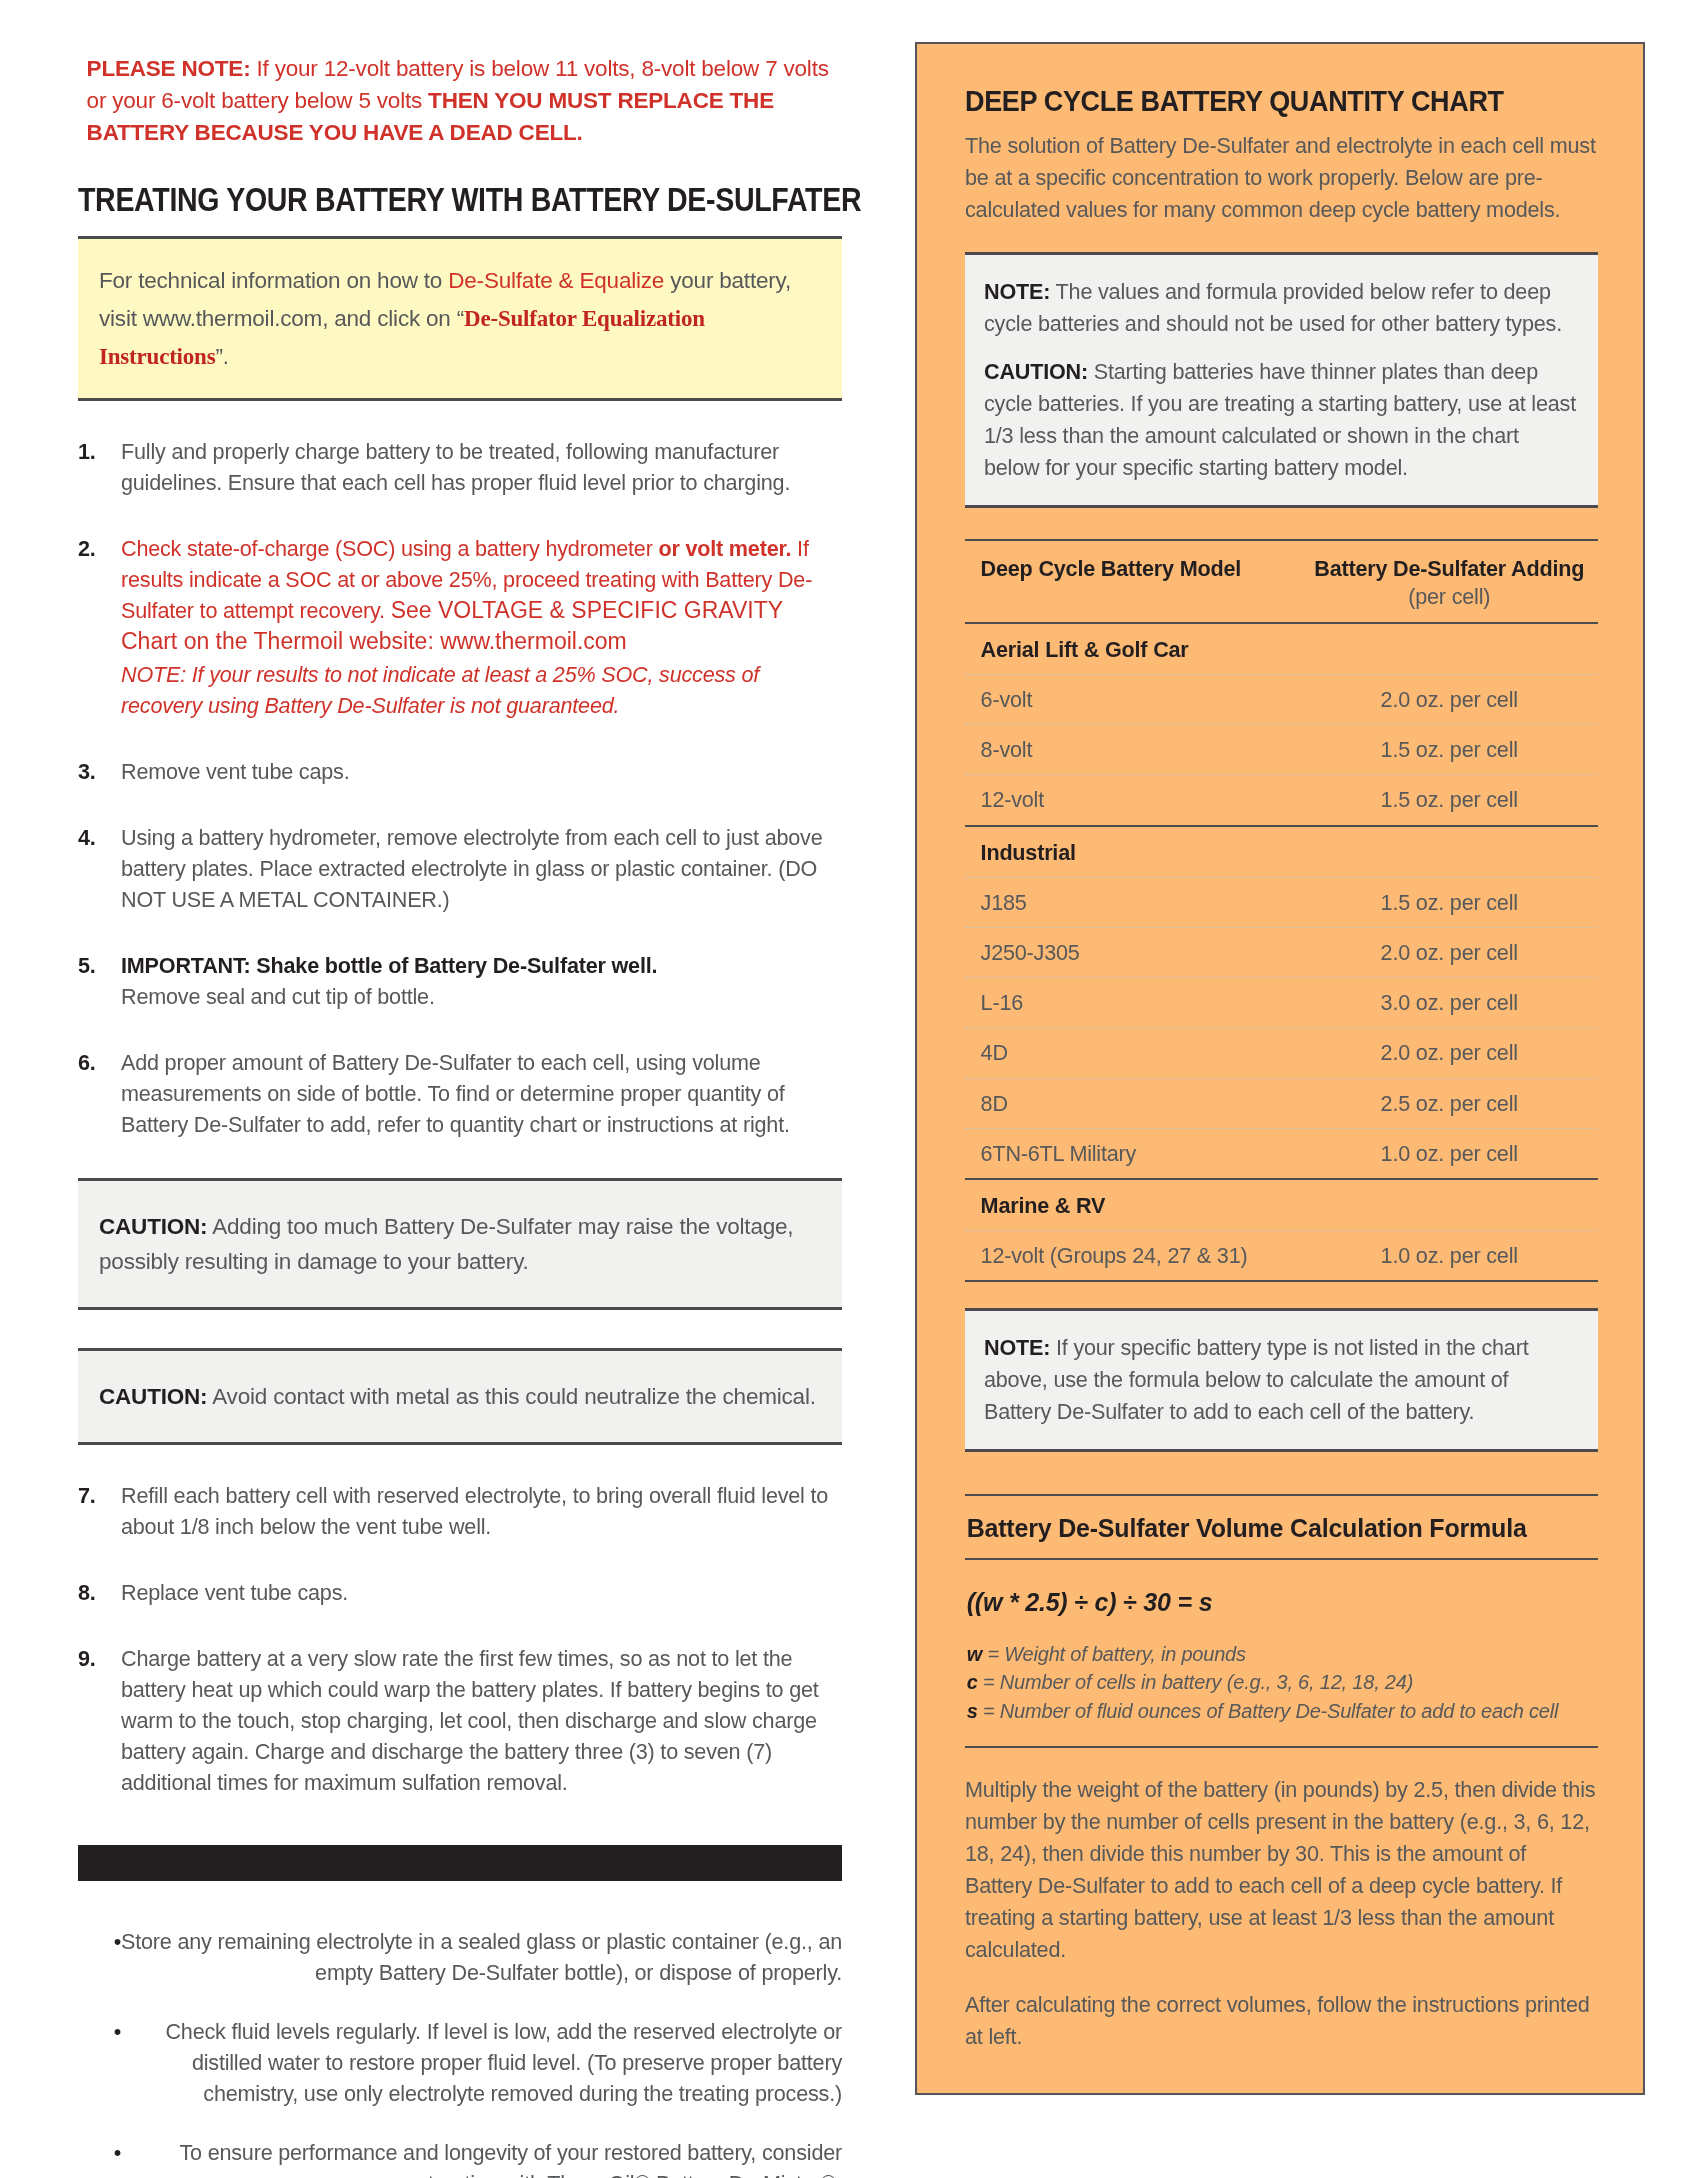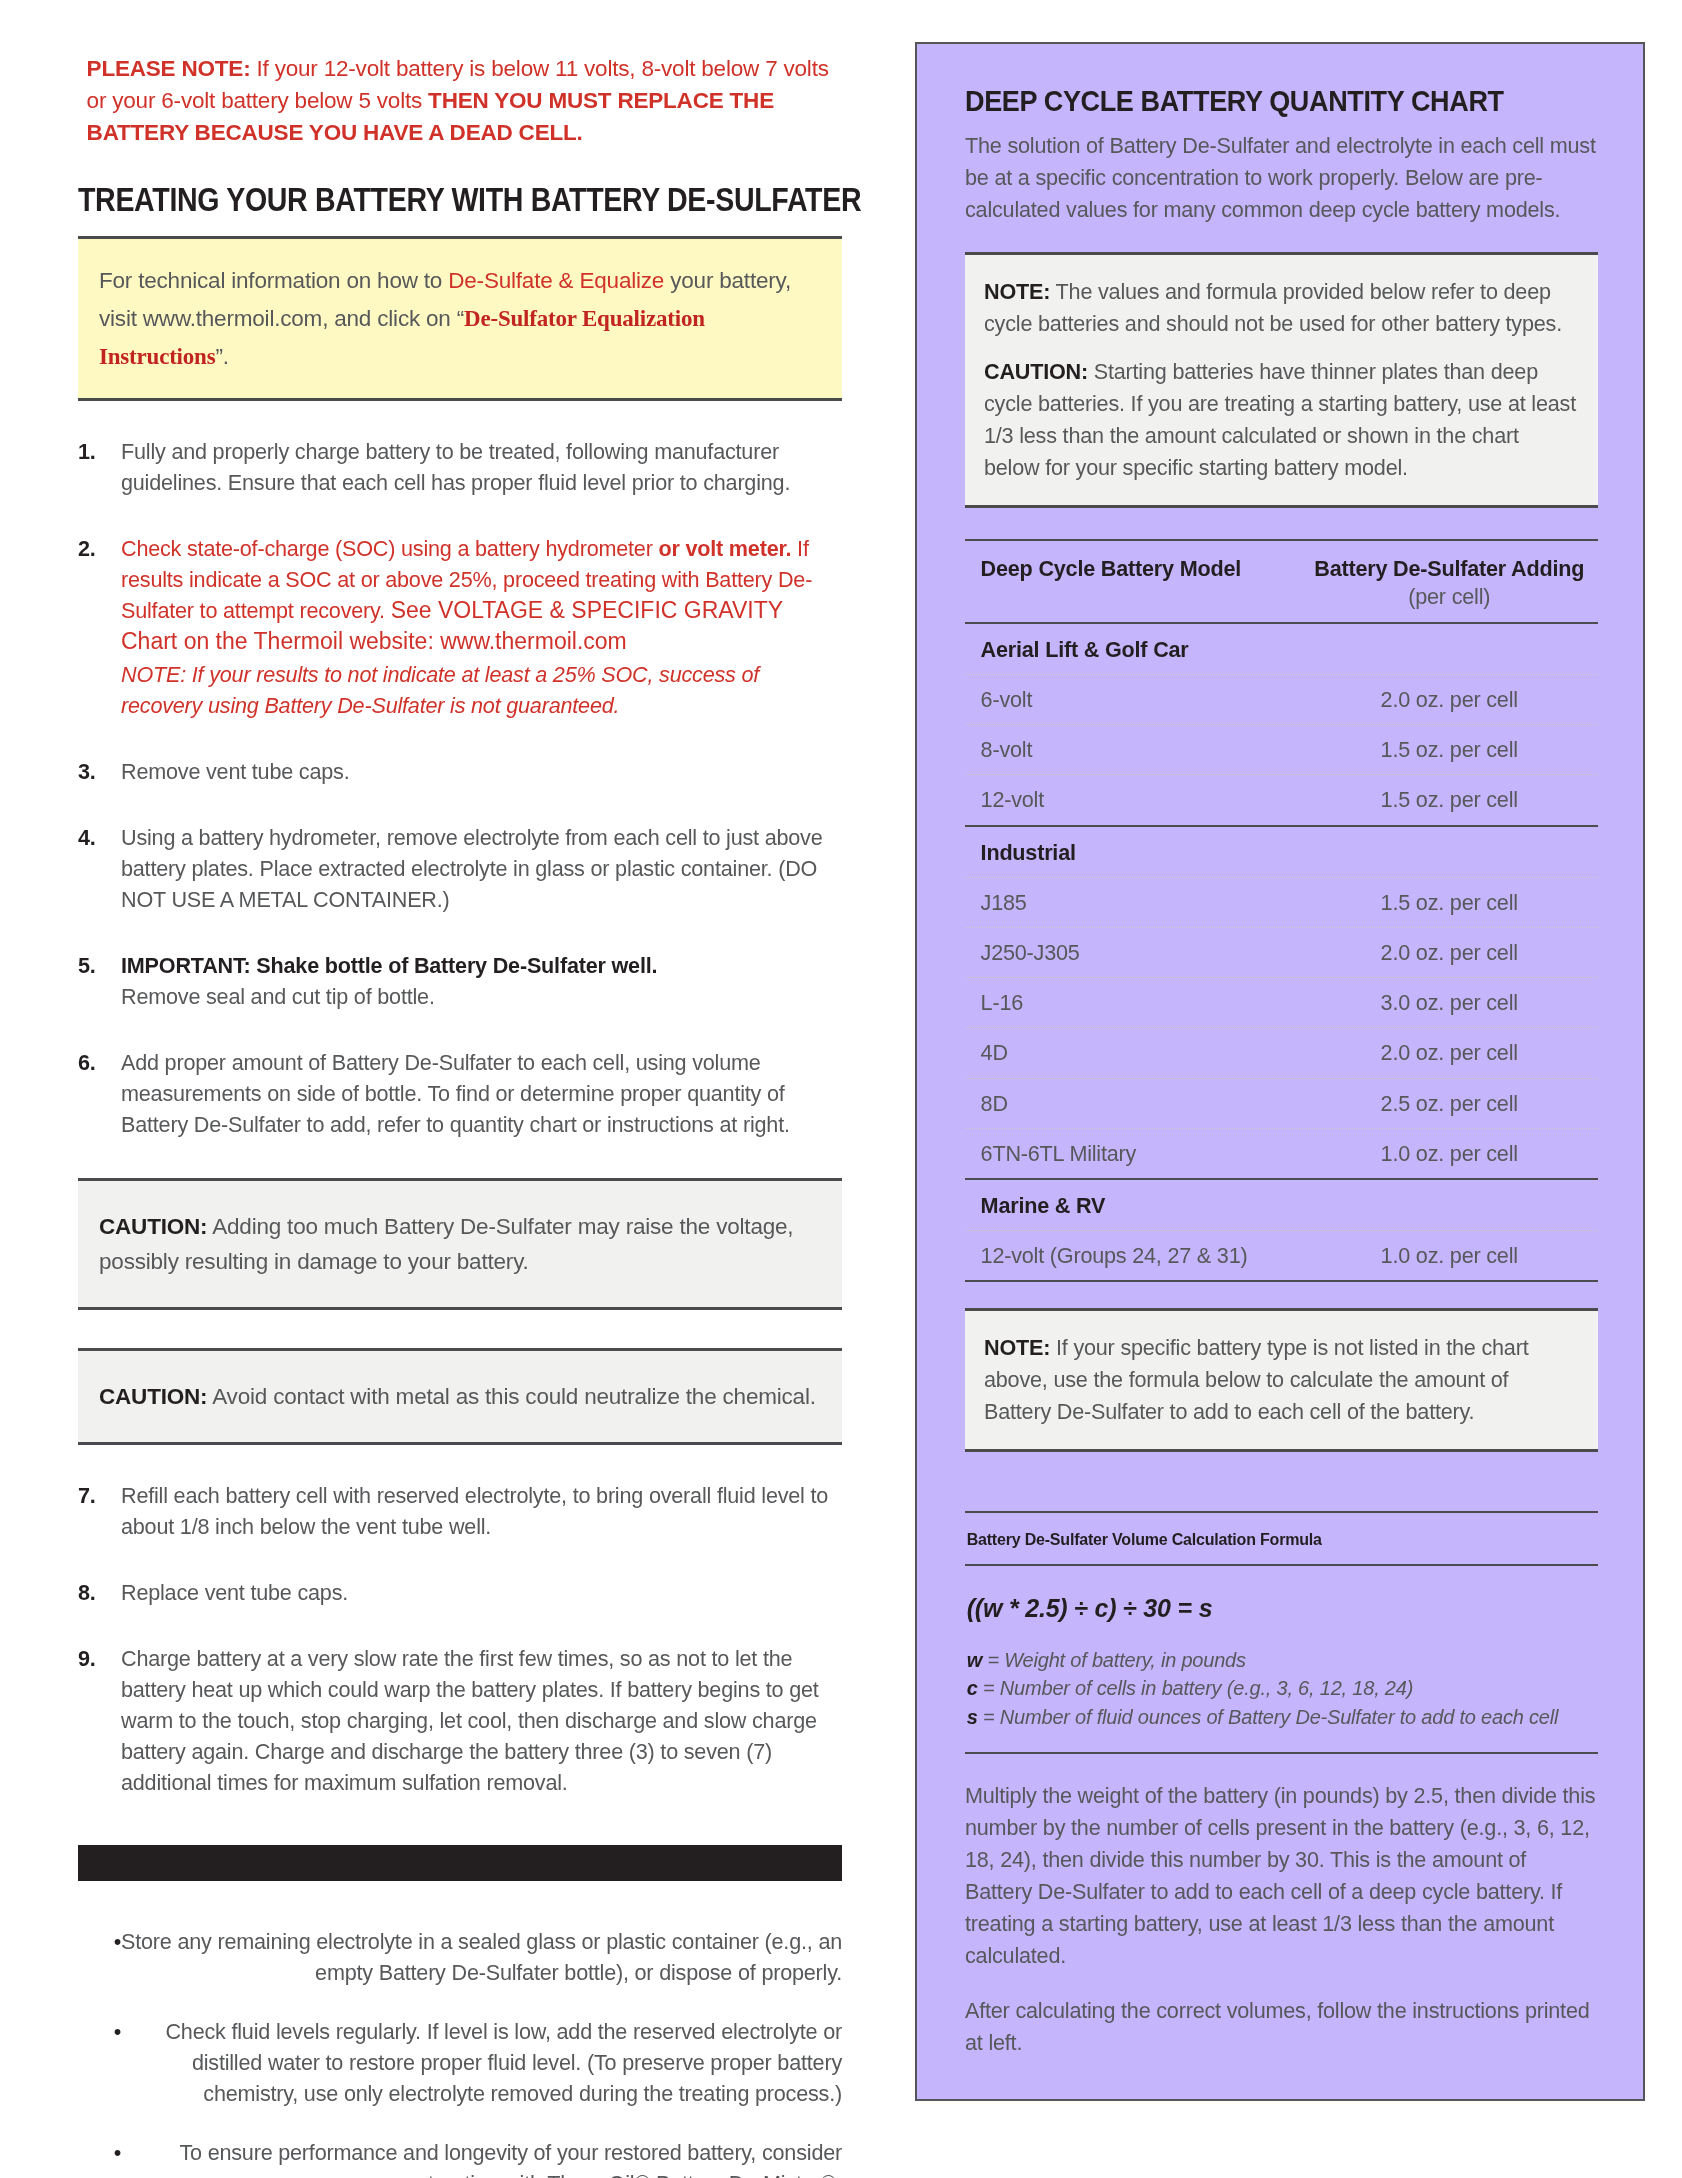--- a/index.html
+++ b/index.html
@@ -65,21 +65,21 @@
   .bullet{
     display:grid;grid-template-columns:43px 1fr;
     margin-top:28px;font-size:21.6px;line-height:31px;text-align:right;
   }
   .bullet .dot::before{content:"•";color:#231f20;font-size:21.6px;padding-left:5.2px;}
   
   .chart-box{
     position:absolute;left:915px;top:42px;width:730px;
     border:2.6px solid #55565a;
     box-sizing:border-box;
-    background:#c4b5fd;
+    background:#fdba74;
     padding:40px 45px 40px 48px;
   }
   .chart-title{
     font-size:30px;font-weight:bold;color:#231f20;
     letter-spacing:-0.4px;white-space:nowrap;
     transform:scaleX(.9);transform-origin:left center;
   }
   .chart-intro{margin-top:12px;font-size:21.6px;line-height:32px;}
   .rnote{
     margin-top:26px;
@@ -110,24 +110,24 @@
   .t-row{
     display:grid;grid-template-columns:53% 47%;
     padding:12px 0 11.2px 0;
     border-bottom:1.7px dotted #c9c9c7;
   }
   .t-row .m{padding-left:15.6px;}
   .t-row .v{text-align:center;}
   .sec-end{border-bottom:2.6px solid #4b4c4e;}
   
   .f-head{
-    margin-top:59px;
+    margin-top:42px;
     border-top:2.6px solid #4b4c4e;border-bottom:2.6px solid #4b4c4e;
     padding:17.3px 0 15.6px 1.7px;
-    font-weight:bold;color:#231f20;font-size:16px;
+    font-weight:bold;color:#231f20;font-size:25px;
   }
   .f-expr{
     margin:28px 0 0 1.7px;
     font-size:25px;font-style:italic;font-weight:bold;color:#231f20;
   }
   .f-defs{
     margin-top:22.5px;padding-bottom:21px;padding-left:1.7px;
     border-bottom:2.6px solid #4b4c4e;
     font-size:20px;font-style:italic;line-height:28.5px;
   }

